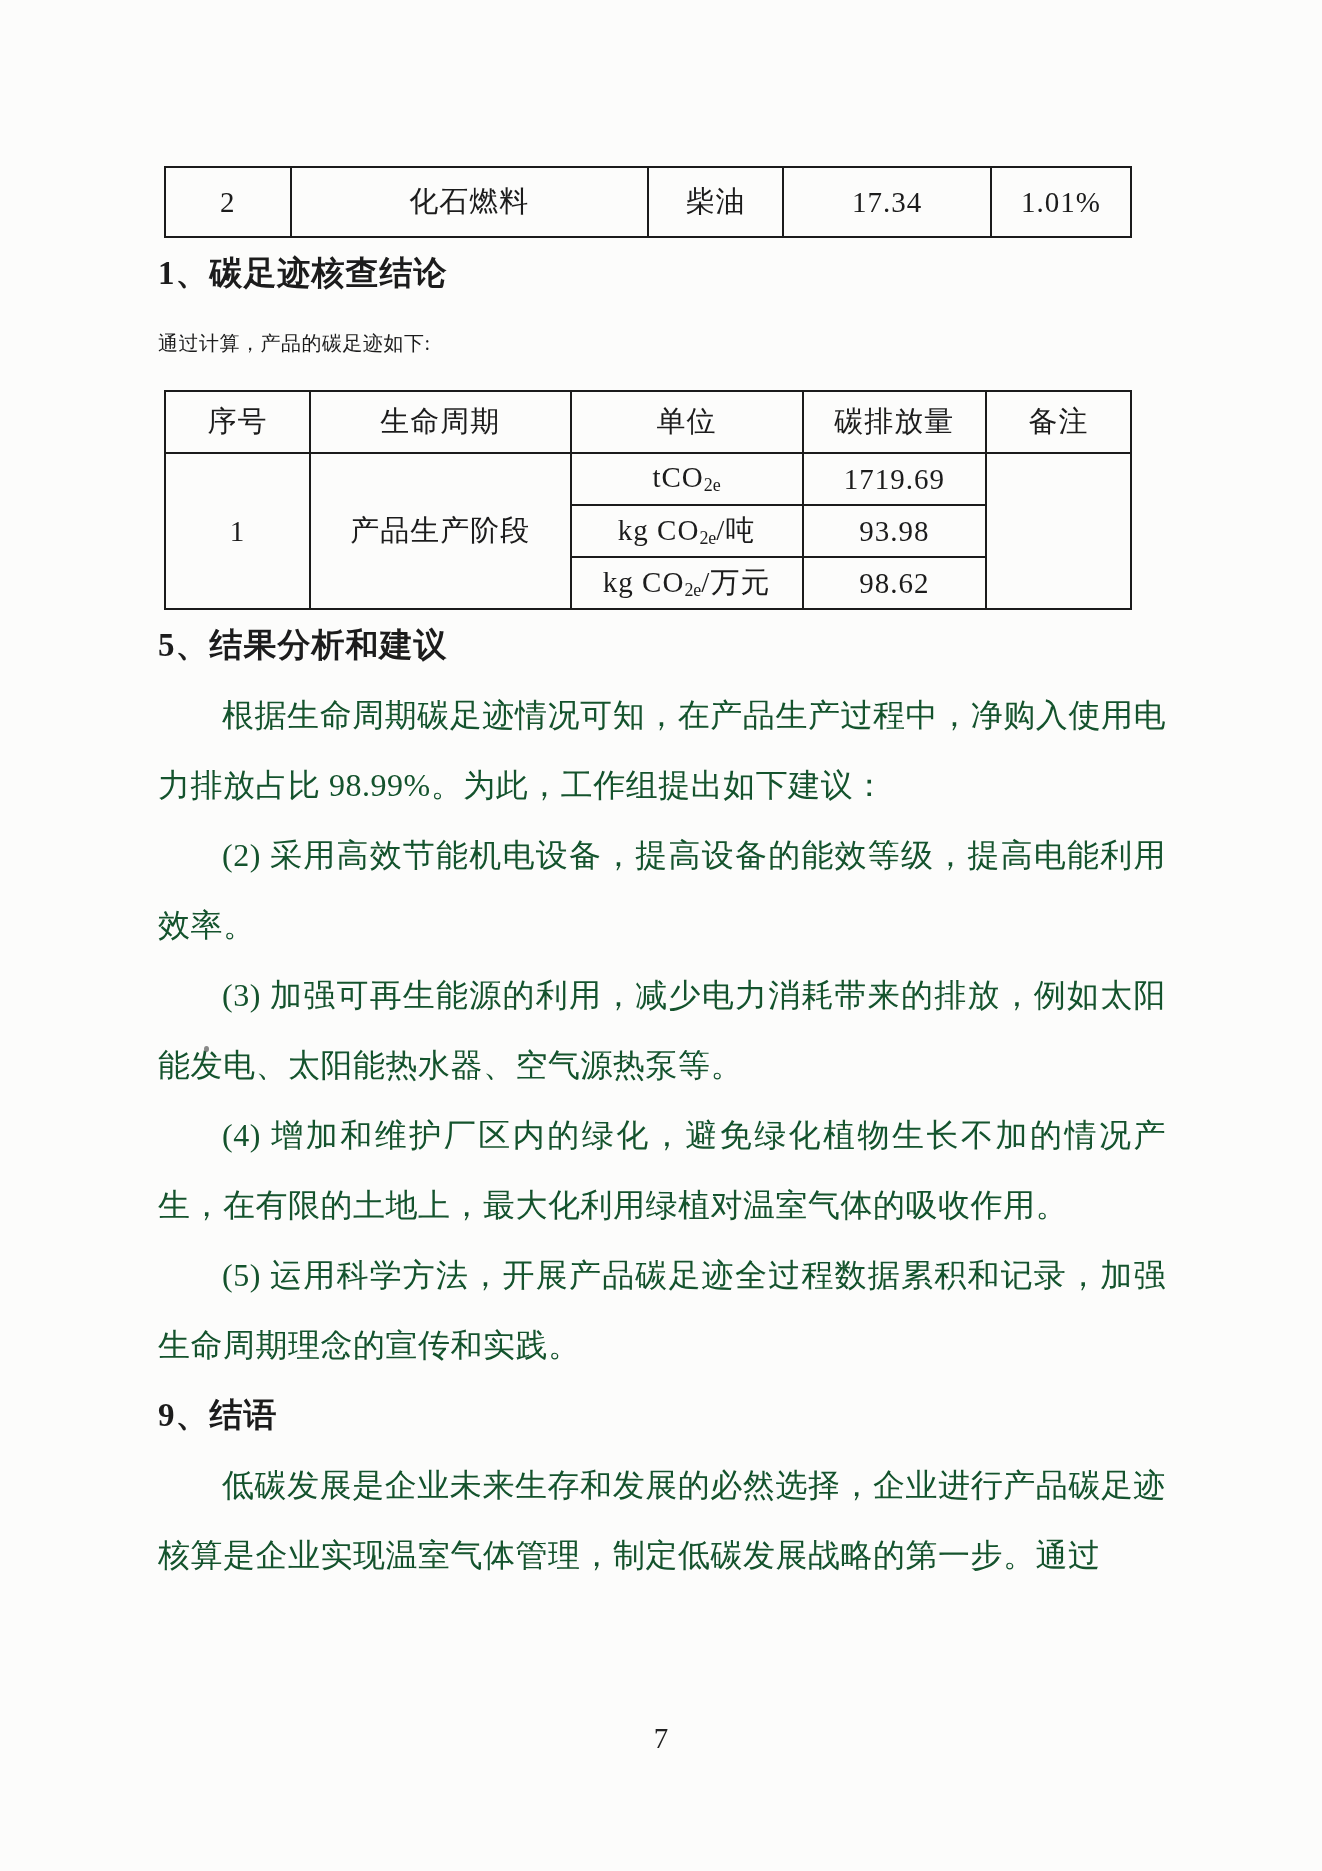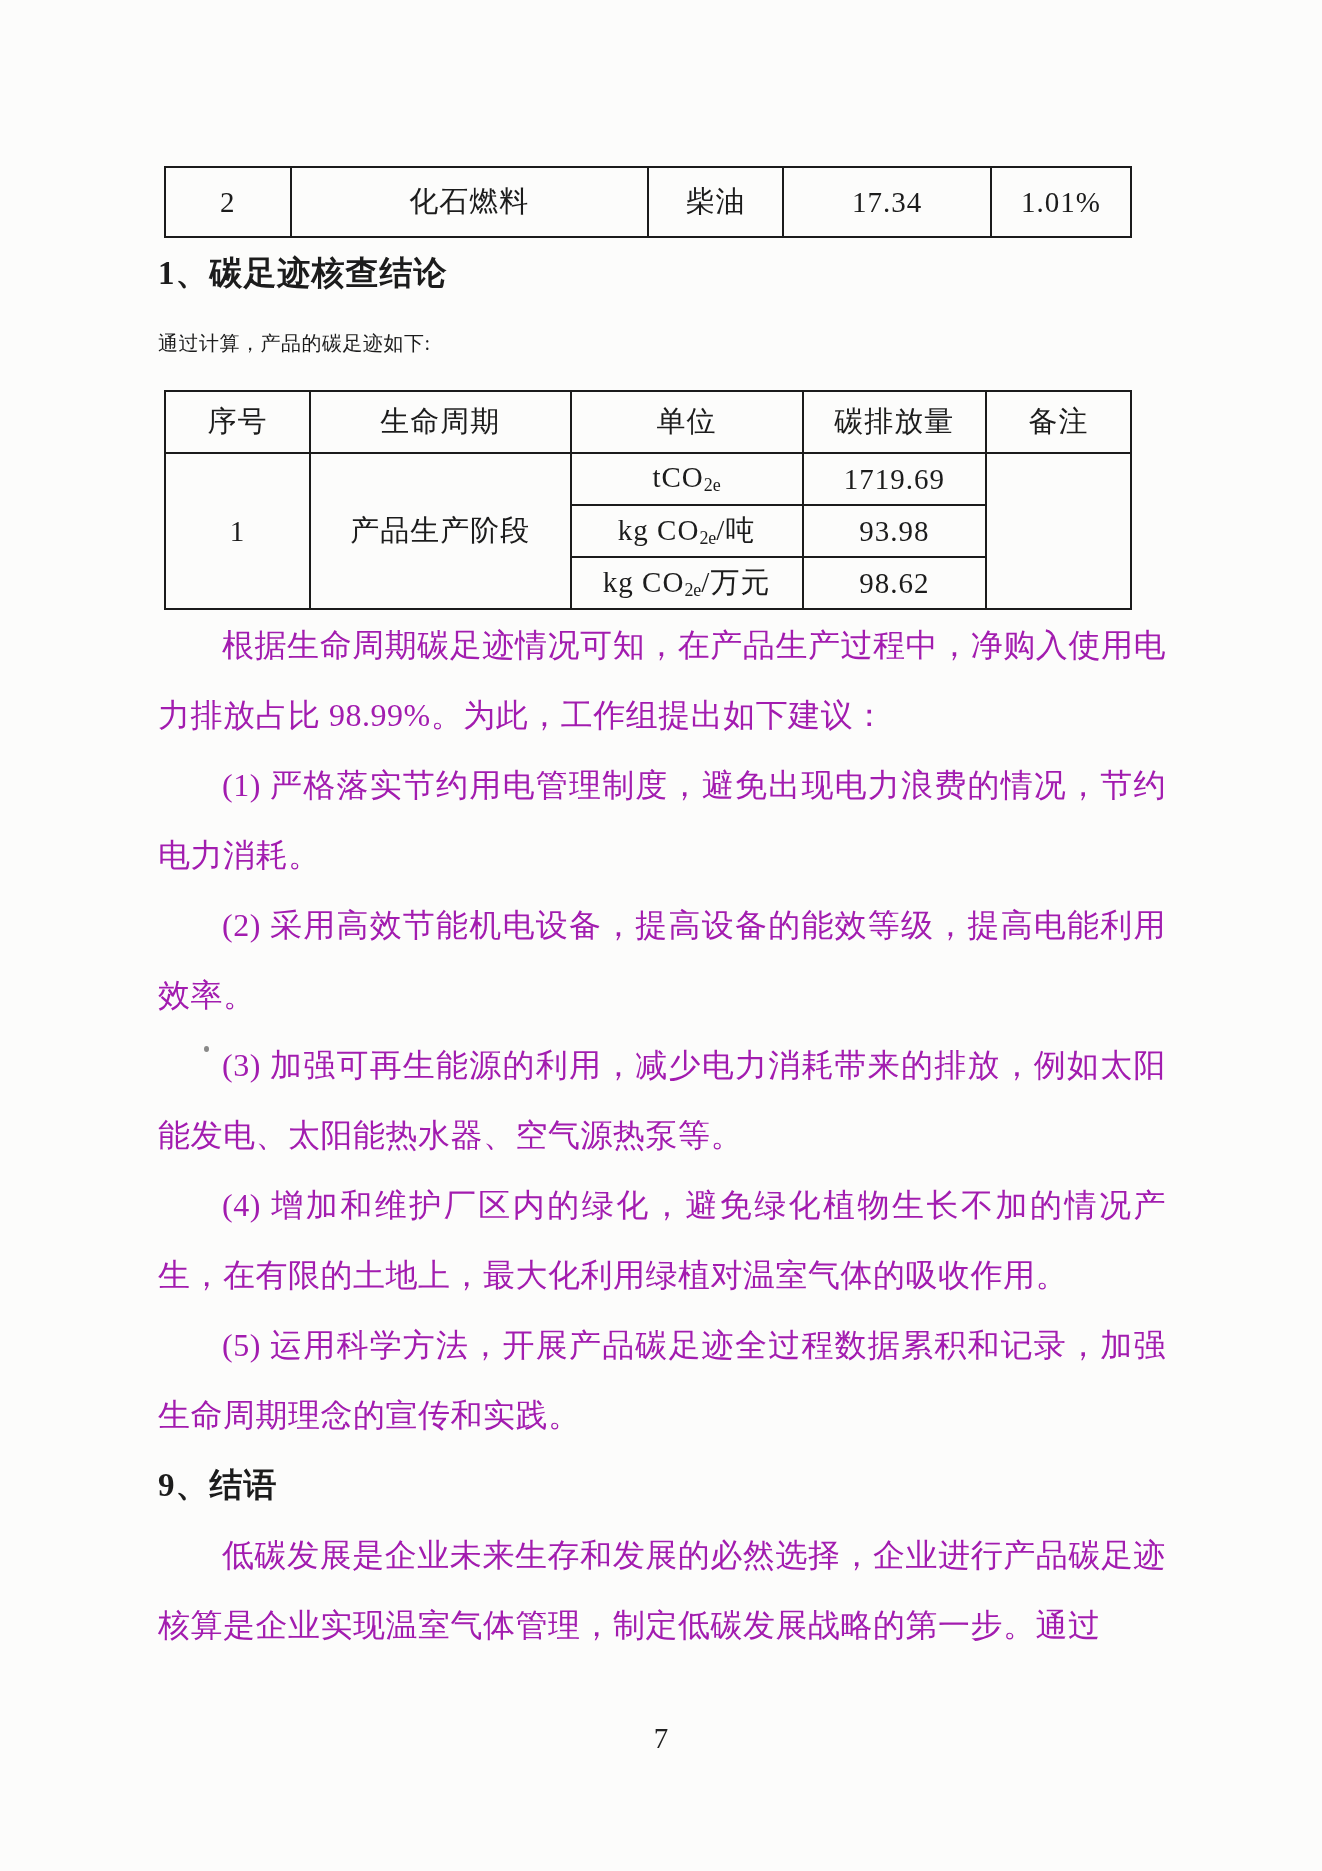--- a/index.html
+++ b/index.html
@@ -48,21 +48,21 @@
     line-height: 70px;
     letter-spacing: 1px;
   }
   p.body {
     font-size: 32px;
     line-height: 70px;
     text-align: justify;
     text-justify: inter-ideograph;
     text-indent: 2em;
     letter-spacing: 0.5px;
-    color: #a21caf;
+    color: #14532d;
   }
   .page-number {
     position: absolute;
     top: 1722px;
     left: 0;
     width: 100%;
     text-align: center;
     font-size: 29px;
     color: #222;
   }
@@ -132,23 +132,23 @@
         <td><span>kg CO</span><sub class="u">2e</sub><span>/吨</span></td>
         <td>93.98</td>
       </tr>
       <tr>
         <td><span>kg CO</span><sub class="u">2e</sub><span>/万元</span></td>
         <td>98.62</td>
       </tr>
     </tbody>
   </table>
 
+  <div class="heading">5、结果分析和建议</div>
 
   <p class="body">根据生命周期碳足迹情况可知，在产品生产过程中，净购入使用电力排放占比 98.99%。为此，工作组提出如下建议：</p>
-  <p class="body">(1) 严格落实节约用电管理制度，避免出现电力浪费的情况，节约电力消耗。</p>
   <p class="body">(2) 采用高效节能机电设备，提高设备的能效等级，提高电能利用效率。</p>
   <p class="body">(3) 加强可再生能源的利用，减少电力消耗带来的排放，例如太阳能发电、太阳能热水器、空气源热泵等。</p>
   <p class="body">(4) 增加和维护厂区内的绿化，避免绿化植物生长不加的情况产生，在有限的土地上，最大化利用绿植对温室气体的吸收作用。</p>
   <p class="body">(5) 运用科学方法，开展产品碳足迹全过程数据累积和记录，加强生命周期理念的宣传和实践。</p>
 
   <div class="heading">9、结语</div>
 
   <p class="body">低碳发展是企业未来生存和发展的必然选择，企业进行产品碳足迹核算是企业实现温室气体管理，制定低碳发展战略的第一步。通过</p>
 
   <div class="page-number">7</div>

